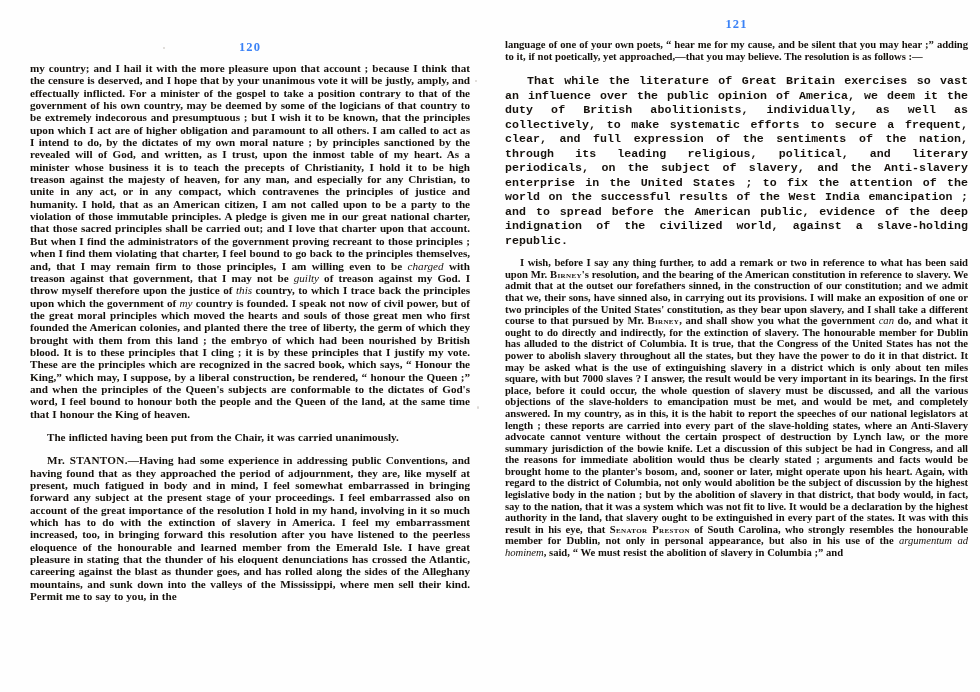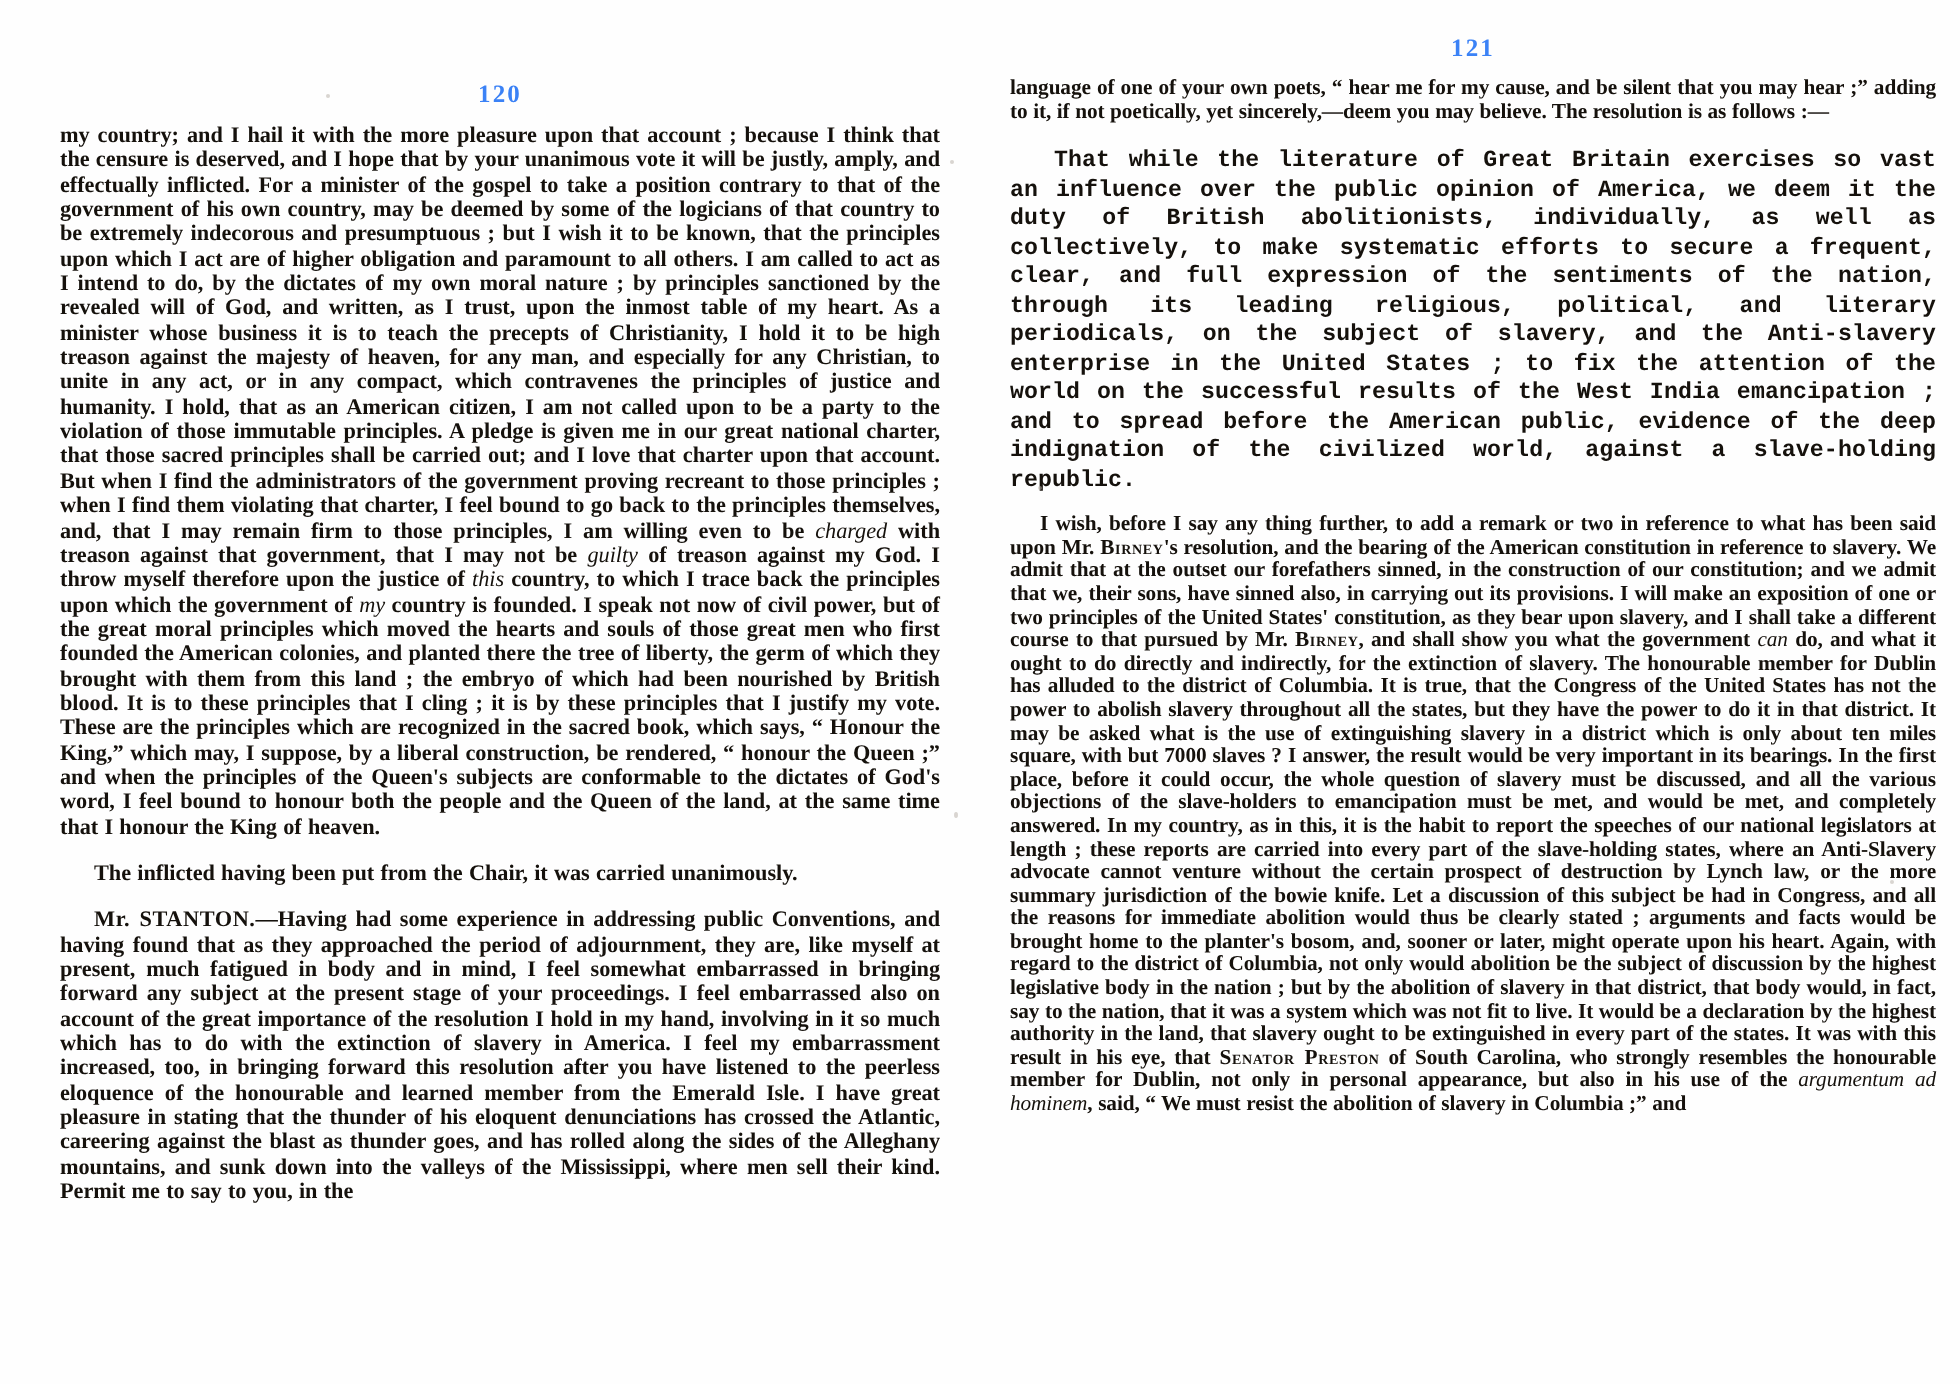--- a/index.html
+++ b/index.html
@@ -129,21 +129,21 @@
 
     </div>
   </div>
 
   <div class="page page-right">
 
     <div class="folio">121</div>
 
     <div class="col">
 
-      <p class="body">language of one of your own poets, “ hear me for my cause, and be silent that you may hear ;” adding to it, if not poetically, yet sincerely,—deem you may believe. The resolution is as follows :—</p>
+      <p class="body">language of one of your own poets, “ hear me for my cause, and be silent that you may hear ;” adding to it, if not poetically, yet approached,—that you may believe. The resolution is as follows :—</p>
 
       <p class="resolution">That while the literature of Great Britain exercises so vast an influence over the public opinion of America, we deem it the duty of British abolitionists, individually, as well as collectively, to make systematic efforts to secure a frequent, clear, and full expression of the sentiments of the nation, through its leading religious, political, and literary periodicals, on the subject of slavery, and the Anti-slavery enterprise in the United States ; to fix the attention of the world on the successful results of the West India emancipation ; and to spread before the American public, evidence of the deep indignation of the civilized world, against a slave-holding republic.</p>
 
       <p class="body indent"><span>I wish, before I say any thing further, to add a remark or two in reference to what has been said upon Mr. </span><span class="sc">Birney</span><span>'s resolution, and the bearing of the American constitution in reference to slavery. We admit that at the outset our forefathers sinned, in the construction of our constitution; and we admit that we, their sons, have sinned also, in carrying out its provisions. I will make an exposition of one or two principles of the United States' constitution, as they bear upon slavery, and I shall take a different course to that pursued by Mr. </span><span class="sc">Birney</span><span>, and shall show you what the government </span><span class="it">can</span><span> do, and what it ought to do directly and indirectly, for the extinction of slavery. The honourable member for Dublin has alluded to the district of Columbia. It is true, that the Congress of the United States has not the power to abolish slavery throughout all the states, but they have the power to do it in that district. It may be asked what is the use of extinguishing slavery in a district which is only about ten miles square, with but 7000 slaves ? I answer, the result would be very important in its bearings. In the first place, before it could occur, the whole question of slavery must be discussed, and all the various objections of the slave-holders to emancipation must be met, and would be met, and completely answered. In my country, as in this, it is the habit to report the speeches of our national legislators at length ; these reports are carried into every part of the slave-holding states, where an Anti-Slavery advocate cannot venture without the certain prospect of destruction by Lynch law, or the more summary jurisdiction of the bowie knife. Let a discussion of this subject be had in Congress, and all the reasons for immediate abolition would thus be clearly stated ; arguments and facts would be brought home to the planter's bosom, and, sooner or later, might operate upon his heart. Again, with regard to the district of Columbia, not only would abolition be the subject of discussion by the highest legislative body in the nation ; but by the abolition of slavery in that district, that body would, in fact, say to the nation, that it was a system which was not fit to live. It would be a declaration by the highest authority in the land, that slavery ought to be extinguished in every part of the states. It was with this result in his eye, that </span><span class="sc">Senator Preston</span><span> of South Carolina, who strongly resembles the honourable member for Dublin, not only in personal appearance, but also in his use of the </span><span class="it">argumentum ad hominem</span><span>, said, “ We must resist the abolition of slavery in Columbia ;” and</span></p>
 
     </div>
   </div>
 
   <span class="speck" style="left:475px; top:80px;  width:2px; height:2px;"></span>
   <span class="speck" style="left:477px; top:406px; width:2px; height:3px;"></span>

